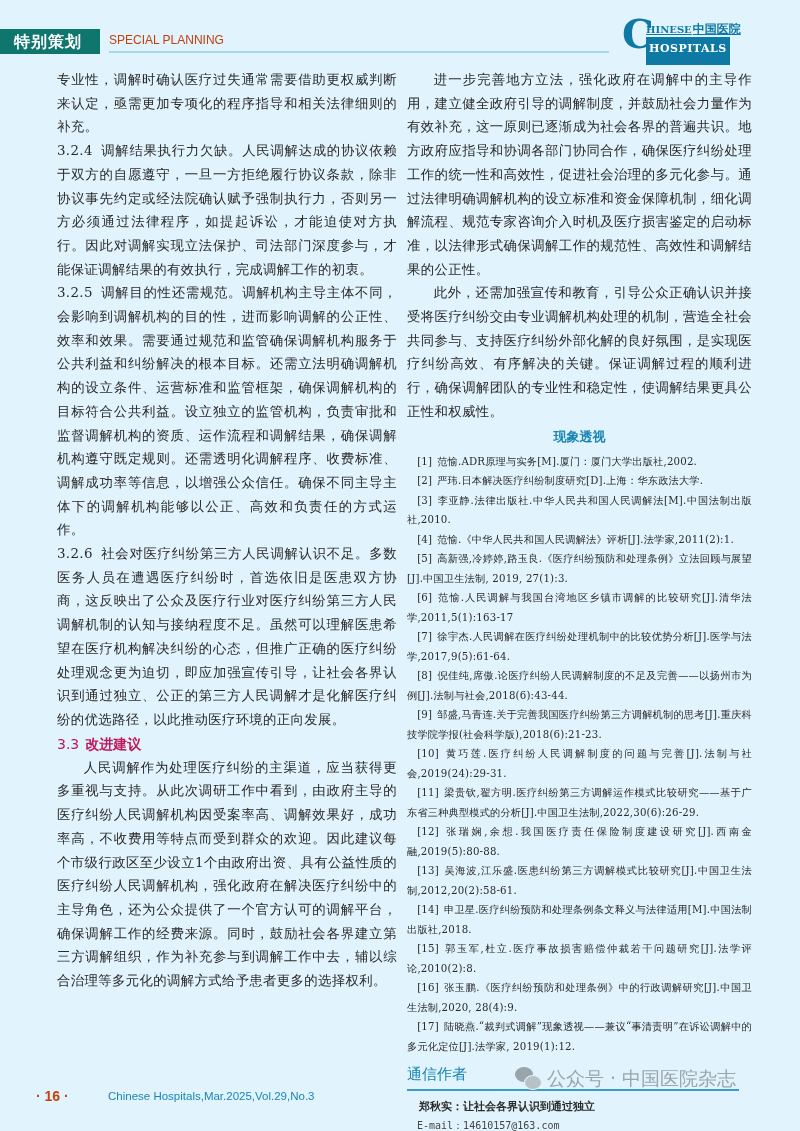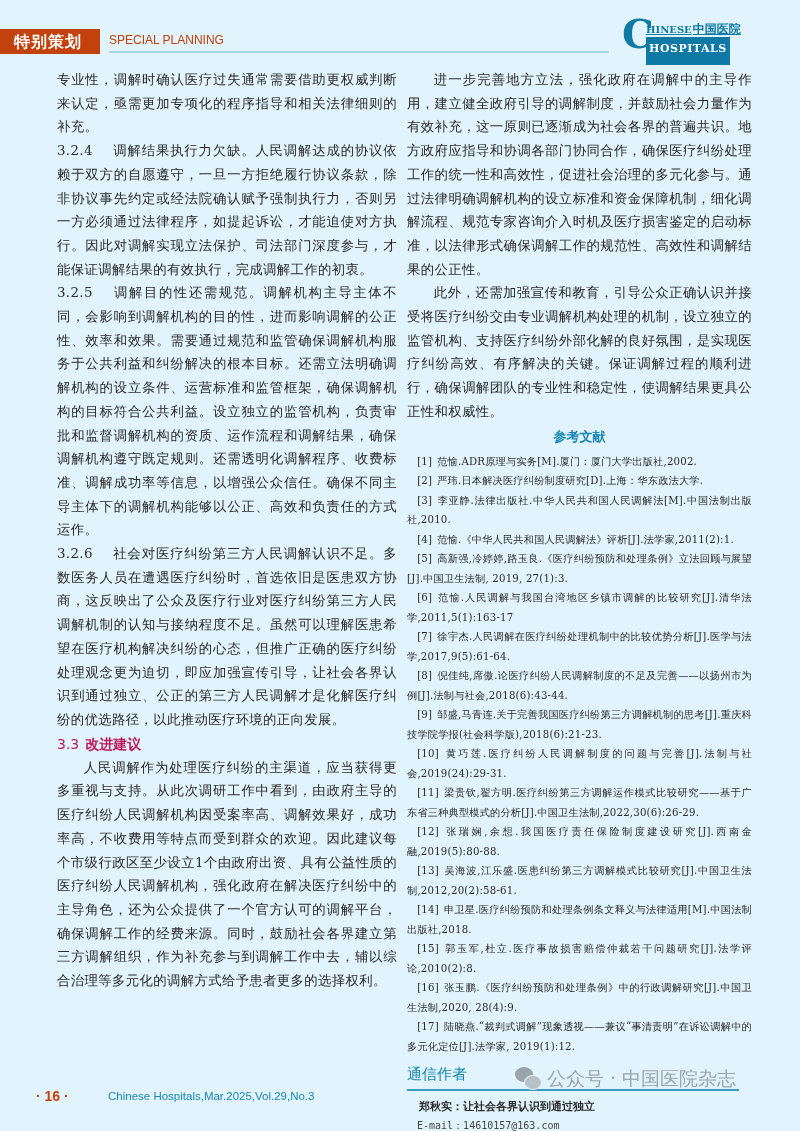--- a/index.html
+++ b/index.html
@@ -7,21 +7,21 @@
     width: 800px; height: 1131px; overflow: hidden;
     background: #e1f3fc;
     font-family: "DejaVu Serif", "Liberation Serif", serif;
     color: #2a2a2a;
     position: relative;
   }
   
   .header { position: absolute; left: 0; top: 0; width: 800px; height: 60px; }
   .section-tag {
     position: absolute; left: 0; top: 29px; width: 100px; height: 25px;
-    background: #c2410c; color: #fff;
+    background: #0f766e; color: #fff;
     font-family: "DejaVu Serif", serif; font-weight: bold; font-size: 16px;
     line-height: 25px; text-align: right; padding-right: 18px; box-sizing: border-box;
     letter-spacing: 1px;
   }
   .section-tag-en {
     position: absolute; left: 109px; top: 33px;
     font-family: "Liberation Sans", sans-serif; font-size: 12px; color: #c2410c;
   }
   .header-rule {
     position: absolute; left: 109px; top: 51px; width: 500px; height: 2px; background: #a9d7ea;
@@ -49,21 +49,21 @@
   
   .col { position: absolute; top: 68px; }
   .col-left { left: 57px; width: 340px; }
   .col-right { left: 407px; width: 345px; }
 
   .para {
     font-size: 13.4px; line-height: 23.7px; margin: 0; text-align: justify;
     letter-spacing: 0.35px;
   }
   .indent { text-indent: 2em; }
-  .sub-num { margin-right: 20px; }
+  .sub-num { margin-right: 8px; }
   .h2 {
     color: #be185d; font-family: "DejaVu Sans", sans-serif; font-weight: bold;
     font-size: 14px; line-height: 24px; margin: 0;
   }
   .h2 .num { font-weight: normal; margin-right: 6px; }
 
   .refs-title {
     text-align: center; color: #1a86b4; font-family: "DejaVu Sans", sans-serif;
     font-weight: bold; font-size: 13px; line-height: 22px; margin: 2px 0 4px 0;
   }
@@ -140,23 +140,23 @@
   </p>
 
   <h2 class="h2">
     <span class="num">3.3</span><span>改进建议</span>
   </h2>
   <p class="para indent">人民调解作为处理医疗纠纷的主渠道，应当获得更多重视与支持。从此次调研工作中看到，由政府主导的医疗纠纷人民调解机构因受案率高、调解效果好，成功率高，不收费用等特点而受到群众的欢迎。因此建议每个市级行政区至少设立1个由政府出资、具有公益性质的医疗纠纷人民调解机构，强化政府在解决医疗纠纷中的主导角色，还为公众提供了一个官方认可的调解平台，确保调解工作的经费来源。同时，鼓励社会各界建立第三方调解组织，作为补充参与到调解工作中去，辅以综合治理等多元化的调解方式给予患者更多的选择权利。</p>
 </div>
 
 <div class="col col-right">
   <p class="para indent">进一步完善地方立法，强化政府在调解中的主导作用，建立健全政府引导的调解制度，并鼓励社会力量作为有效补充，这一原则已逐渐成为社会各界的普遍共识。地方政府应指导和协调各部门协同合作，确保医疗纠纷处理工作的统一性和高效性，促进社会治理的多元化参与。通过法律明确调解机构的设立标准和资金保障机制，细化调解流程、规范专家咨询介入时机及医疗损害鉴定的启动标准，以法律形式确保调解工作的规范性、高效性和调解结果的公正性。</p>
-  <p class="para indent">此外，还需加强宣传和教育，引导公众正确认识并接受将医疗纠纷交由专业调解机构处理的机制，设立独立的监管机构、支持医疗纠纷外部化解的良好氛围，是实现医疗纠纷高效、有序解决的关键。保证调解过程的顺利进行，确保调解团队的专业性和稳定性，使调解结果更具公正性和权威性。</p>
+  <p class="para indent">此外，还需加强宣传和教育，引导公众正确认识并接受将医疗纠纷交由专业调解机构处理的机制，营造全社会共同参与、支持医疗纠纷外部化解的良好氛围，是实现医疗纠纷高效、有序解决的关键。保证调解过程的顺利进行，确保调解团队的专业性和稳定性，使调解结果更具公正性和权威性。</p>
 
-  <div class="refs-title">参考文献</div>
+  <div class="refs-title">现象透视</div>
   <div>
     <p class="ref"><span class="ref-num">[1]</span><span>范愉.ADR原理与实务[M].厦门：厦门大学出版社,2002.</span></p>
     <p class="ref"><span class="ref-num">[2]</span><span>严玮.日本解决医疗纠纷制度研究[D].上海：华东政法大学.</span></p>
     <p class="ref"><span class="ref-num">[3]</span><span>李亚静.法律出版社.中华人民共和国人民调解法[M].中国法制出版社,2010.</span></p>
     <p class="ref"><span class="ref-num">[4]</span><span>范愉.《中华人民共和国人民调解法》评析[J].法学家,2011(2):1.</span></p>
     <p class="ref"><span class="ref-num">[5]</span><span>高新强,冷婷婷,路玉良.《医疗纠纷预防和处理条例》立法回顾与展望[J].中国卫生法制, 2019, 27(1):3.</span></p>
     <p class="ref"><span class="ref-num">[6]</span><span>范愉.人民调解与我国台湾地区乡镇市调解的比较研究[J].清华法学,2011,5(1):163-17</span></p>
     <p class="ref"><span class="ref-num">[7]</span><span>徐宇杰.人民调解在医疗纠纷处理机制中的比较优势分析[J].医学与法学,2017,9(5):61-64.</span></p>
     <p class="ref"><span class="ref-num">[8]</span><span>倪佳纯,席傲.论医疗纠纷人民调解制度的不足及完善——以扬州市为例[J].法制与社会,2018(6):43-44.</span></p>
     <p class="ref"><span class="ref-num">[9]</span><span>邹盛,马青连.关于完善我国医疗纠纷第三方调解机制的思考[J].重庆科技学院学报(社会科学版),2018(6):21-23.</span></p>

